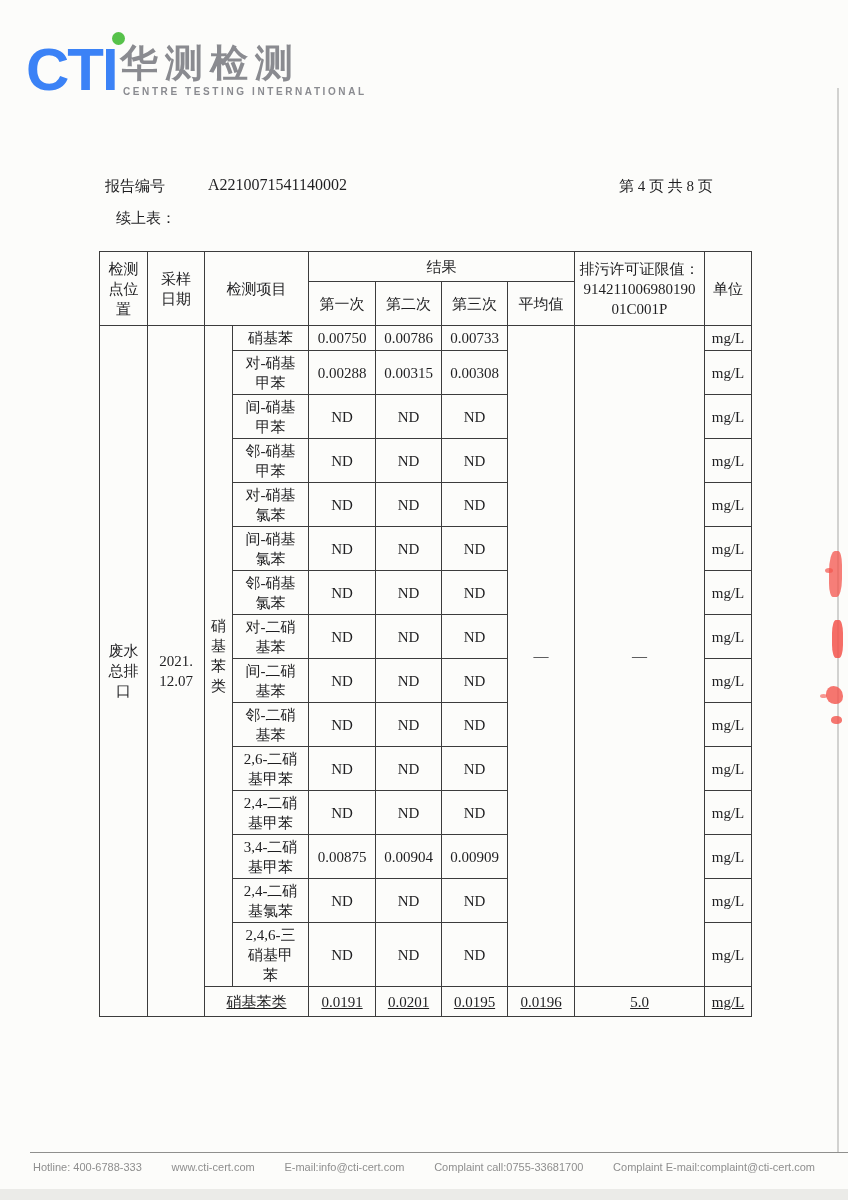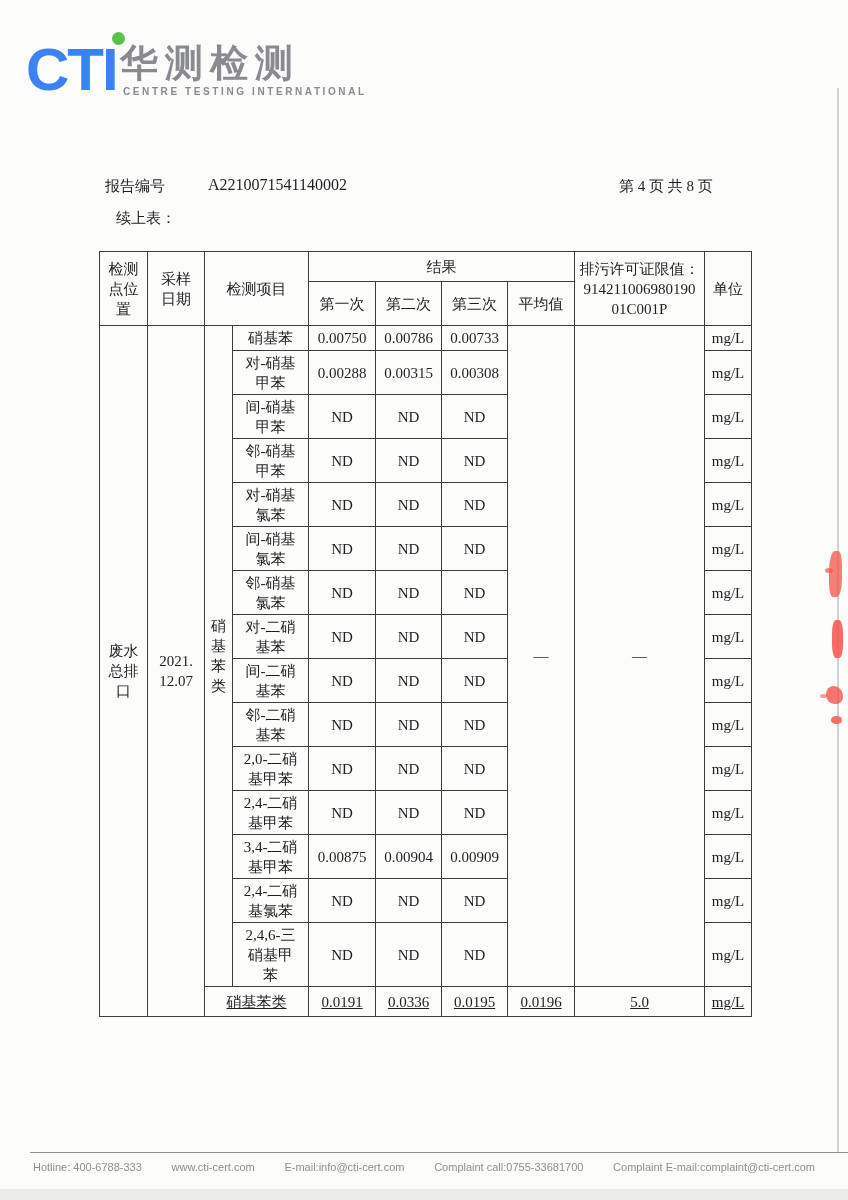--- a/index.html
+++ b/index.html
@@ -222,21 +222,21 @@
         </tr>
         <tr>
           <td class="pre">邻-二硝
 基苯</td>
           <td class="val">ND</td>
           <td class="val">ND</td>
           <td class="val">ND</td>
           <td class="val">mg/L</td>
         </tr>
         <tr>
-          <td class="pre">2,0-二硝
+          <td class="pre">2,6-二硝
 基甲苯</td>
           <td class="val">ND</td>
           <td class="val">ND</td>
           <td class="val">ND</td>
           <td class="val">mg/L</td>
         </tr>
         <tr>
           <td class="pre">2,4-二硝
 基甲苯</td>
           <td class="val">ND</td>
@@ -265,21 +265,21 @@
 硝基甲
 苯</td>
           <td class="val">ND</td>
           <td class="val">ND</td>
           <td class="val">ND</td>
           <td class="val">mg/L</td>
         </tr>
         <tr class="total">
           <td colspan="2">硝基苯类</td>
           <td class="val">0.0191</td>
-          <td class="val">0.0336</td>
+          <td class="val">0.0201</td>
           <td class="val">0.0195</td>
           <td class="val">0.0196</td>
           <td class="val">5.0</td>
           <td class="val">mg/L</td>
         </tr>
       </tbody>
   </table>
 
 </div>
 

